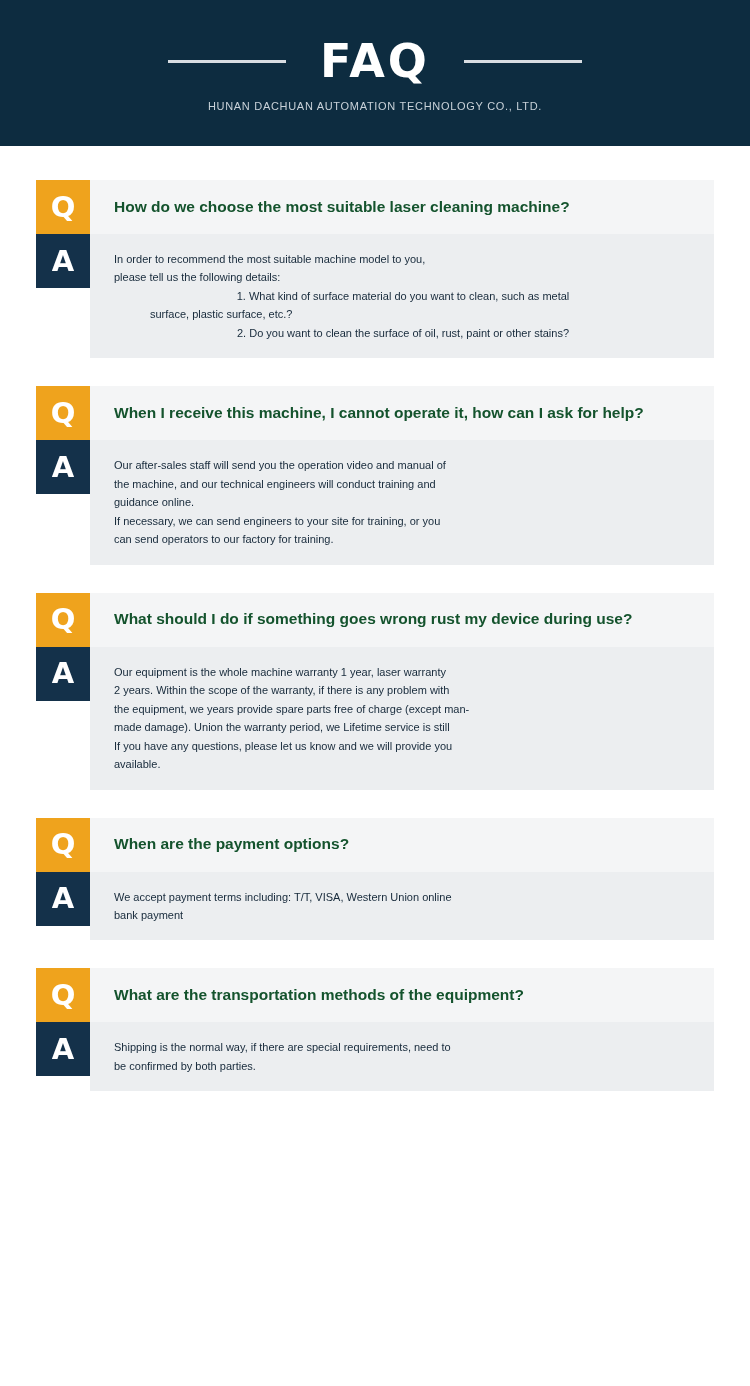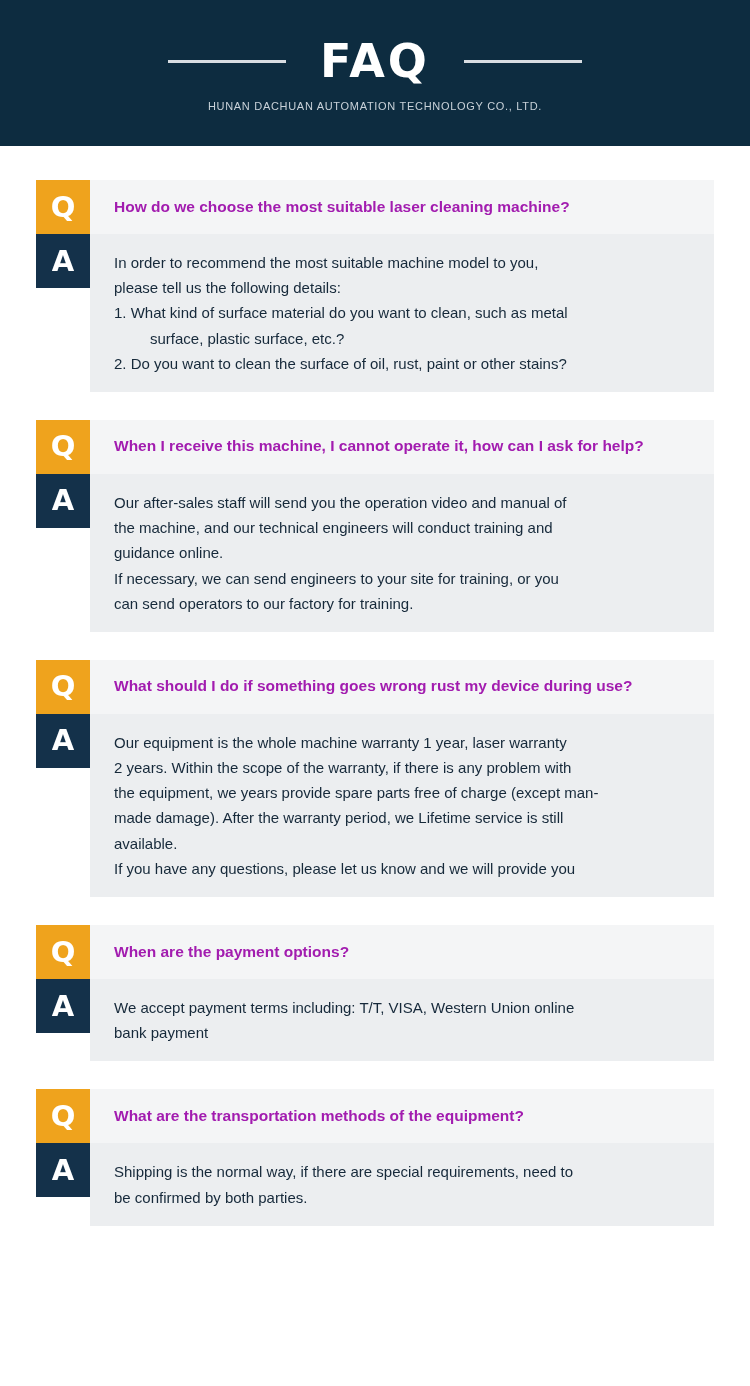--- a/index.html
+++ b/index.html
@@ -90,43 +90,44 @@
   .badge-a { background: #14314a; }
 
   .q-text {
     flex: 1;
     background: #f4f5f6;
     display: flex;
     align-items: center;
     padding: 0 18px 0 24px;
     font-size: 15.5px;
     font-weight: bold;
-    color: #a21caf;
+    color: #14532d;
     line-height: 1.35;
   }
   .a-wrap {
     display: flex;
     align-items: flex-start;
   }
   .a-badge-col {
     width: 54px;
     min-width: 54px;
   }
   .a-text {
     flex: 1;
     background: #eceef0;
     padding: 16px 22px 16px 24px;
-    font-size: 15px;
+    font-size: 11px;
     color: #16293a;
     line-height: 1.68;
   }
   .a-text p { margin: 0; }
   .a-text .indent {
     padding-left: 18px;
     text-indent: -18px;
+    text-align: center;
   }
   .a-text .cont {
     padding-left: 36px;
     text-indent: 0;
   }
 
   
   .q-row .badge { margin-right: 0; }
 
   
@@ -194,23 +195,23 @@
         <div class="q-text">What should I do if something goes wrong rust my device during use?</div>
       </div>
       <div class="row a-wrap">
         <div class="a-badge-col">
           <div class="badge badge-a">A</div>
         </div>
         <div class="a-text">
           <p>Our equipment is the whole machine warranty 1 year, laser warranty</p>
           <p>2 years. Within the scope of the warranty, if there is any problem with</p>
           <p>the equipment, we years provide spare parts free of charge (except man-</p>
-          <p>made damage). After the warranty period, we Lifetime service is still</p>
+          <p>made damage). Union the warranty period, we Lifetime service is still</p>
+          <p>If you have any questions, please let us know and we will provide you</p>
           <p>available.</p>
-          <p>If you have any questions, please let us know and we will provide you</p>
         </div>
       </div>
     </div>
 
     <div class="faq-item">
       <div class="row q-row">
         <div class="badge badge-q">Q</div>
         <div class="q-text">When are the payment options?</div>
       </div>
       <div class="row a-wrap">

